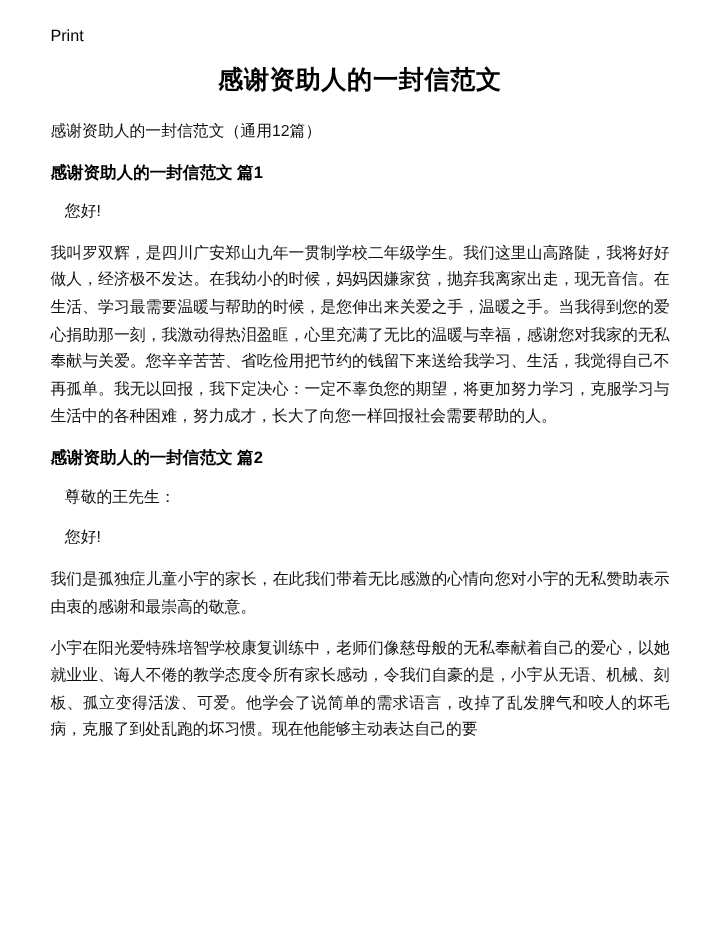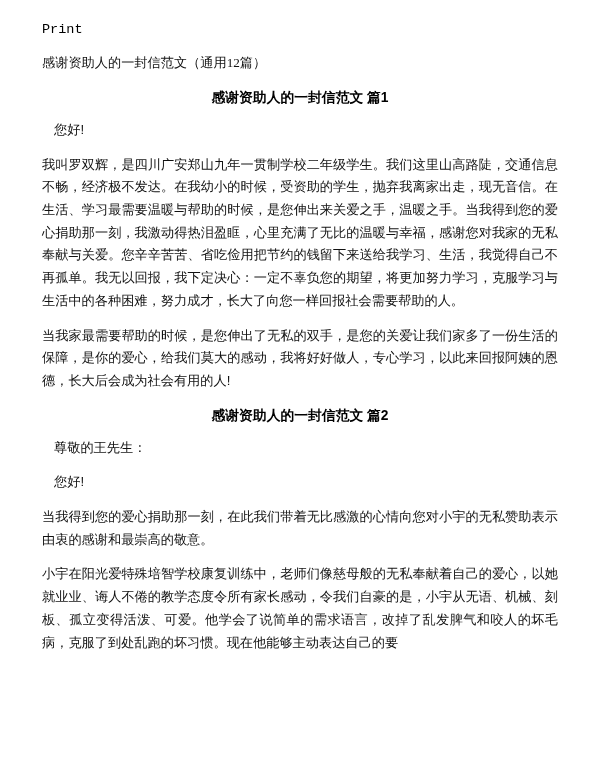--- a/index.html
+++ b/index.html
@@ -19,21 +19,21 @@
     height: 776px;
     box-sizing: border-box;
     padding: 22px 42px 0 42px;
     position: relative;
   }
   .print-label {
     font-size: 13.5px;
     line-height: 1.2;
     color: #000;
     margin: 0 0 14px 0;
-    font-family: Liberation Mono, monospace;
+    font-family: Liberation Sans, sans-serif;
   }
   .doc-title {
     text-align: center;
     font-size: 21px;
     font-weight: bold;
     letter-spacing: 0.5px;
     margin: 8px 0 18px 0;
     font-family: "Liberation Sans", sans-serif;
   }
   .para {
@@ -42,44 +42,42 @@
     margin: 0 0 12px 0;
     text-align: justify;
     color: #111;
   }
   .para.indent {
     text-indent: 0;
     padding-left: 12px;
   }
   .para.lead {
     padding-left: 0;
-    font-family: Liberation Serif, serif;
   }
   .section-head {
     font-size: 13.8px;
     font-weight: bold;
     margin: 14px 0 12px 0;
     color: #000;
-    text-align: center;
   }
 </style>
 </head>
 <body>
 
 <div class="page">
 
   <div class="print-label">Print</div>
 
+  <h1 class="doc-title">感谢资助人的一封信范文</h1>
 
   <p class="para lead">感谢资助人的一封信范文（通用12篇）</p>
 
   <h2 class="section-head">感谢资助人的一封信范文 篇1</h2>
   <p class="para indent">您好!</p>
-  <p class="para">我叫罗双辉，是四川广安郑山九年一贯制学校二年级学生。我们这里山高路陡，交通信息不畅，经济极不发达。在我幼小的时候，受资助的学生，抛弃我离家出走，现无音信。在生活、学习最需要温暖与帮助的时候，是您伸出来关爱之手，温暖之手。当我得到您的爱心捐助那一刻，我激动得热泪盈眶，心里充满了无比的温暖与幸福，感谢您对我家的无私奉献与关爱。您辛辛苦苦、省吃俭用把节约的钱留下来送给我学习、生活，我觉得自己不再孤单。我无以回报，我下定决心：一定不辜负您的期望，将更加努力学习，克服学习与生活中的各种困难，努力成才，长大了向您一样回报社会需要帮助的人。</p>
-  <p class="para">当我家最需要帮助的时候，是您伸出了无私的双手，是您的关爱让我们家多了一份生活的保障，是你的爱心，给我们莫大的感动，我将好好做人，专心学习，以此来回报阿姨的恩德，长大后会成为社会有用的人!</p>
+  <p class="para">我叫罗双辉，是四川广安郑山九年一贯制学校二年级学生。我们这里山高路陡，我将好好做人，经济极不发达。在我幼小的时候，妈妈因嫌家贫，抛弃我离家出走，现无音信。在生活、学习最需要温暖与帮助的时候，是您伸出来关爱之手，温暖之手。当我得到您的爱心捐助那一刻，我激动得热泪盈眶，心里充满了无比的温暖与幸福，感谢您对我家的无私奉献与关爱。您辛辛苦苦、省吃俭用把节约的钱留下来送给我学习、生活，我觉得自己不再孤单。我无以回报，我下定决心：一定不辜负您的期望，将更加努力学习，克服学习与生活中的各种困难，努力成才，长大了向您一样回报社会需要帮助的人。</p>
 
   <h2 class="section-head">感谢资助人的一封信范文 篇2</h2>
   <p class="para indent">尊敬的王先生：</p>
   <p class="para indent">您好!</p>
-  <p class="para">当我得到您的爱心捐助那一刻，在此我们带着无比感激的心情向您对小宇的无私赞助表示由衷的感谢和最崇高的敬意。</p>
+  <p class="para">我们是孤独症儿童小宇的家长，在此我们带着无比感激的心情向您对小宇的无私赞助表示由衷的感谢和最崇高的敬意。</p>
   <p class="para">小宇在阳光爱特殊培智学校康复训练中，老师们像慈母般的无私奉献着自己的爱心，以她就业业、诲人不倦的教学态度令所有家长感动，令我们自豪的是，小宇从无语、机械、刻板、孤立变得活泼、可爱。他学会了说简单的需求语言，改掉了乱发脾气和咬人的坏毛病，克服了到处乱跑的坏习惯。现在他能够主动表达自己的要</p>
 
 </div>
 
 </body></html>

